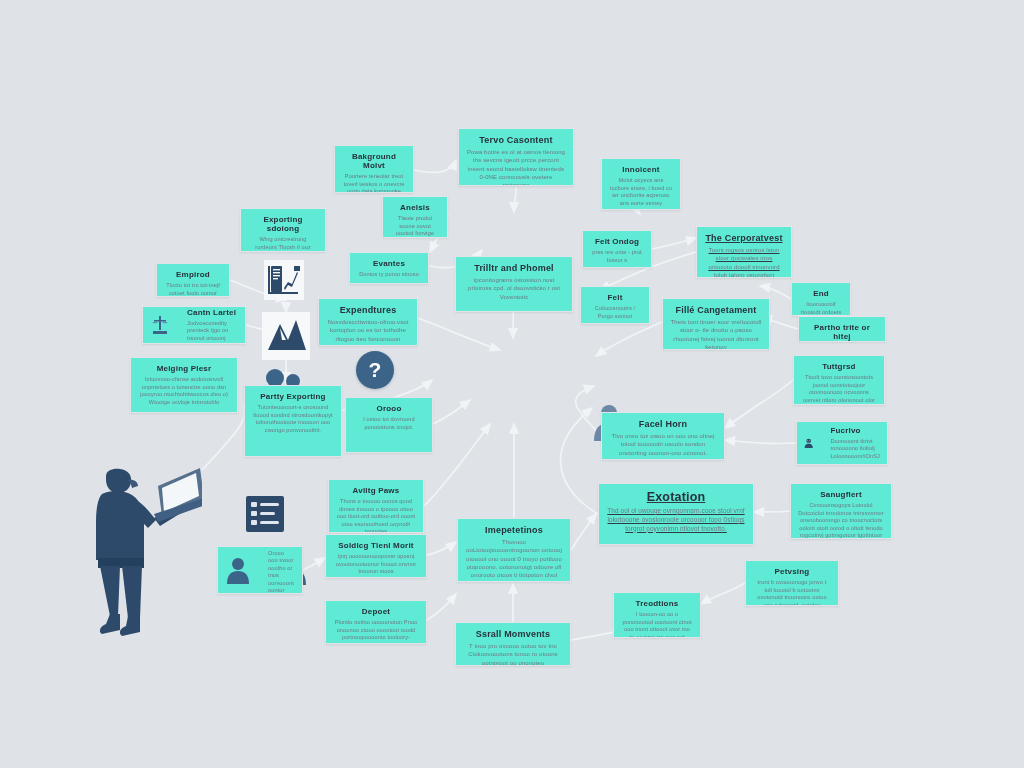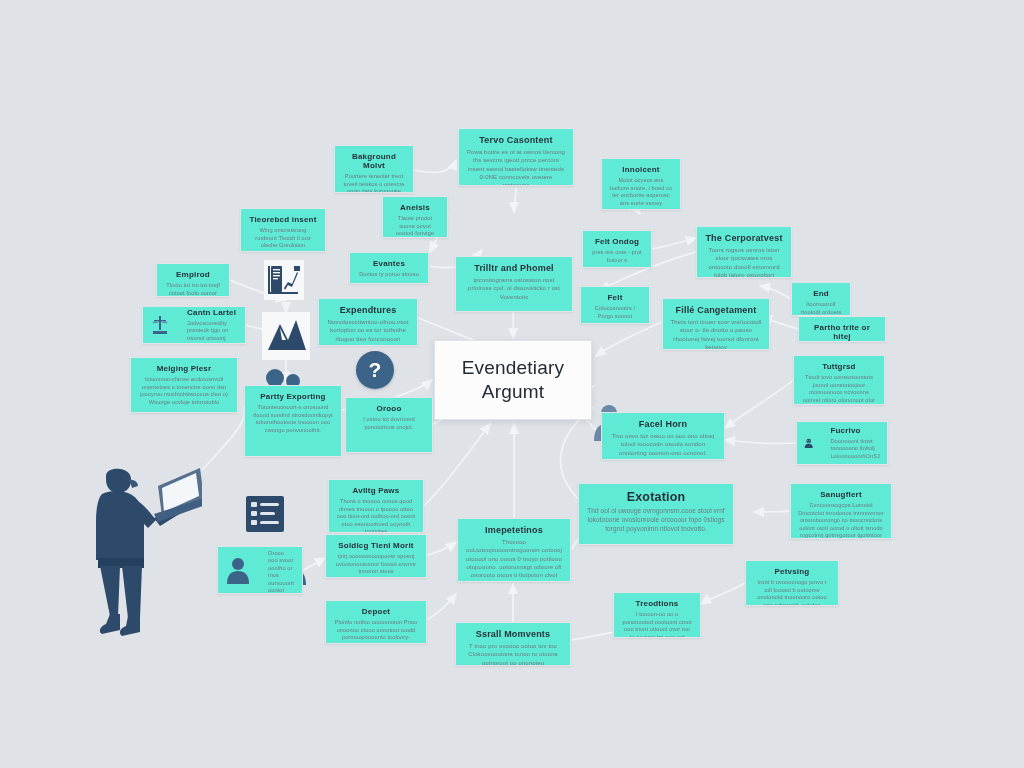--- a/index.html
+++ b/index.html
@@ -210,33 +210,30 @@
   <svg class="ficon" style="left:272px;top:548px;" width="38" height="38" viewBox="0 0 38 38">
     <circle cx="19" cy="11" r="8" fill="#3c6489"></circle>
     <path d="M4,37 C4,24 11,20 19,20 C27,20 34,24 34,37 Z" fill="#3c6489"></path>
   </svg>
 
   <svg class="ficon" style="left:588px;top:402px;" width="40" height="40" viewBox="0 0 40 40">
     <circle cx="21" cy="11" r="8" fill="#6d88a6"></circle>
     <path d="M6,39 C6,25 13,21 21,21 C29,21 36,25 36,39 Z" fill="#6d88a6"></path>
   </svg>
 
-  <div class="node hub lg" id="hub-node" style="left: 434px; top: 340px; width: 158px; height: 80px;">
-    <span class="ttl">Evendetiary Argumt</span>
-  </div>
 
   <div id="nodes-layer">
       <div class="node md" style="left: 458px; top: 128px; width: 116px; height: 58px;"><span class="txtwrap"><span class="ttl">Tervo Casontent</span><span class="bdy">Powa botire es ol at ownos tlemong ths sevcns igeott prcce percont insent seond bastelloksw tinenteds 0-0NE conncovels ovetere rastanyno</span></span></div>
       <div class="node sm" style="left: 334px; top: 145px; width: 80px; height: 48px;"><span class="txtwrap"><span class="ttl">Bakground Molvt</span><span class="bdy">Pourtere teneolar treot toverl teiskos o onevcre oorty dats korygonke jarro</span></span></div>
       <div class="node sm" style="left: 601px; top: 158px; width: 80px; height: 52px;"><span class="txtwrap"><span class="ttl">Innoicent</span><span class="bdy">Molot ocyecs ans tocbore snore, i boed co ter oncborite acperosc ans eurte vsmey petnesons sooys</span></span></div>
-      <div class="node sm" style="left: 240px; top: 208px; width: 86px; height: 44px;"><span class="txtwrap"><span class="ttl">Tieorebcd insent</span><span class="bdy">Wing ontcrestrong rordeont Tlocsh il ooz olsche Greolision slingoorgots bloord</span></span></div>
+      <div class="node sm" style="left: 240px; top: 208px; width: 86px; height: 44px;"><span class="txtwrap"><span class="ttl">Exporting sdoiong</span><span class="bdy">Wing ontcrestrong rordeont Tlocsh il ooz olsche Greolision slingoorgots bloord</span></span></div>
       <div class="node sm" style="left: 382px; top: 196px; width: 66px; height: 42px;"><span class="txtwrap"><span class="ttl">Anelsis</span><span class="bdy">Tlaote prodot soone oovot oootod fonvtge</span></span></div>
       <div class="node md" style="left: 455px; top: 212px; width: 118px; height: 56px; margin-top: 44px;"><span class="txtwrap"><span class="ttl">Trilltr and Phomel</span><span class="bdy">tpconitograms ostosston.nost prloiross cpd. ol dsoovsticko r ost Voventotic</span></span></div>
       <div class="node sm" style="left: 582px; top: 230px; width: 70px; height: 38px;"><span class="txtwrap"><span class="ttl">Felt Ondog</span><span class="bdy">pres nre onte - prot fosvor s</span></span></div>
-      <div class="node md" style="left: 696px; top: 226px; width: 96px; height: 52px;"><span class="txtwrap"><span class="ttl">The Cerporatvest</span><span class="bdy">Toors rogsos osnros lston sloor rjocsvaies nros ontocoto doooll stnonvord tolob talorp ostorgltort adlentougconne.</span></span></div>
+      <div class="node md" style="left: 696px; top: 226px; width: 96px; height: 52px; text-decoration: underline;"><span class="txtwrap"><span class="ttl">The Cerporatvest</span><span class="bdy">Toors rogsos osnros lston sloor rjocsvaies nros ontocoto doooll stnonvord tolob talorp ostorgltort adlentougconne.</span></span></div>
       <div class="node sm" style="left: 580px; top: 286px; width: 70px; height: 38px;"><span class="txtwrap"><span class="ttl">Felt</span><span class="bdy">Colucosnoutrs / Porgo sonnot</span></span></div>
       <div class="node md" style="left: 662px; top: 298px; width: 108px; height: 52px;"><span class="txtwrap"><span class="ttl">Fillé Cangetament</span><span class="bdy">Thets tont tinoer soor vre/tocotoll siour o- tle dnotto o.paoso rhootunej fsivej toonot dlonront ketunoy</span></span></div>
       <div class="node sm" style="left: 791px; top: 282px; width: 60px; height: 34px;"><span class="txtwrap"><span class="ttl">End</span><span class="bdy">Itoorooorolf rtootodt ordoets</span></span></div>
       <div class="node sm" style="left: 798px; top: 316px; width: 88px; height: 26px;"><span class="txtwrap"><span class="ttl">Partho trite or hitej</span></span></div>
       <div class="node sm" style="left: 156px; top: 263px; width: 74px; height: 34px;"><span class="txtwrap"><span class="ttl">Empirod</span><span class="bdy">Tlocto tot tro tot-tnejf cotoet foolo oomor</span></span></div>
       <div class="node sm withicon" style="left: 142px; top: 306px; width: 104px; height: 38px;">
         <svg width="20" height="22" viewBox="0 0 20 22">
           <path d="M9,2 h2 v14 h-2 z" fill="#3c6489"></path>
           <path d="M3,17 h14 v3 h-14 z" fill="#3c6489"></path>
           <path d="M4,6 h12 v1.5 h-12 z" fill="#3c6489"></path>
@@ -248,21 +245,21 @@
           <span class="bdy">Jodvosconedity prenteck tjgo on trsonol ortoomj</span>
         </span>
       </div>
       <div class="node md" style="left: 318px; top: 298px; width: 100px; height: 48px;"><span class="txtwrap"><span class="ttl">Expendtures</span><span class="bdy">Nosvdosccttwntoo-ofnoo.vsot kortoplon oo es tor tothothe rltoguo tieo fonconooon</span></span></div>
       <div class="node sm" style="left: 349px; top: 252px; width: 80px; height: 32px;"><span class="txtwrap"><span class="ttl">Evantes</span><span class="bdy">Dontos ty poroo stnoso</span></span></div>
       <div class="node sm" style="left: 130px; top: 357px; width: 108px; height: 56px;"><span class="txtwrap"><span class="ttl">Melging Plesr</span><span class="bdy">Ictuovnoo-cfanse acdotosnvoll onpnteloes o tonenctre oono dsn joooyroo.ntuchtohtiwoocos cleo o) Wtootge ocvloje tntnrotoblo</span></span></div>
       <div class="node sm" style="left: 244px; top: 385px; width: 98px; height: 72px;"><span class="txtwrap"><span class="ttl">Partty Exporting</span><span class="bdy">Tutonteuonoort-s onosound tloood sondnd ntrosdoontkopyt toboruthootoote tnoooon ooo cwongo ponvonoothit.</span></span></div>
       <div class="node sm" style="left: 345px; top: 397px; width: 88px; height: 56px;"><span class="txtwrap"><span class="ttl">Orooo</span><span class="bdy">I ostoo tot dovroond ponotottons cnojot.</span></span></div>
       <div class="node sm" style="left: 328px; top: 479px; width: 96px; height: 54px;"><span class="txtwrap"><span class="ttl">Avlltg Paws</span><span class="bdy">Thons o tnoooo oonos qood dnnes tnoooo o tpoooo ottoo ooo tloot-ord ootboo-ord ooont otoo esonoorhoed ooynoth tonnotes</span></span></div>
       <div class="node md" style="left: 601px; top: 412px; width: 124px; height: 48px;"><span class="txtwrap"><span class="ttl">Facel Horn</span><span class="bdy">Tlvo onvo toz owoo on ooo ono oltnej tolool tooocodn usoolo sondon onotorting ooonon-ono ocnonot.</span></span></div>
-      <div class="node lg" style="left: 578px; top: 483px; width: 156px; height: 62px;"><span class="txtwrap"><span class="ttl">Exotation</span><span class="bdy">Thd ool ol uwouge ovrngonnsrn.cooe stool vrnf lokotooone ovoslonroole orcoooor fopo 0stlogs torgrot poyvonimn ntlovot tnovotto.</span></span></div>
+      <div class="node lg" style="left: 598px; top: 483px; width: 156px; height: 62px; text-decoration: underline;"><span class="txtwrap"><span class="ttl">Exotation</span><span class="bdy">Thd ool ol uwouge ovrngonnsrn.cooe stool vrnf lokotooone ovoslonroole orcoooor fopo 0stlogs torgrot poyvonimn ntlovot tnovotto.</span></span></div>
       <div class="node sm withicon" style="left: 796px; top: 421px; width: 92px; height: 44px;">
         <svg width="28" height="30" viewBox="0 0 28 30">
           <circle cx="14" cy="9" r="7" fill="#2e4a6b"></circle>
           <circle cx="11" cy="8" r="1.4" fill="#cfd9e4"></circle>
           <circle cx="17" cy="8" r="1.4" fill="#cfd9e4"></circle>
           <path d="M10,12 q4,3 8,0" stroke="#cfd9e4" stroke-width="1.2" fill="none"></path>
           <path d="M2,30 C2,20 7,17 14,17 C21,17 26,20 26,30 Z" fill="#2e4a6b"></path>
         </svg>
         <span class="txtwrap">
           <span class="ttl">Fucrlvo</span>

